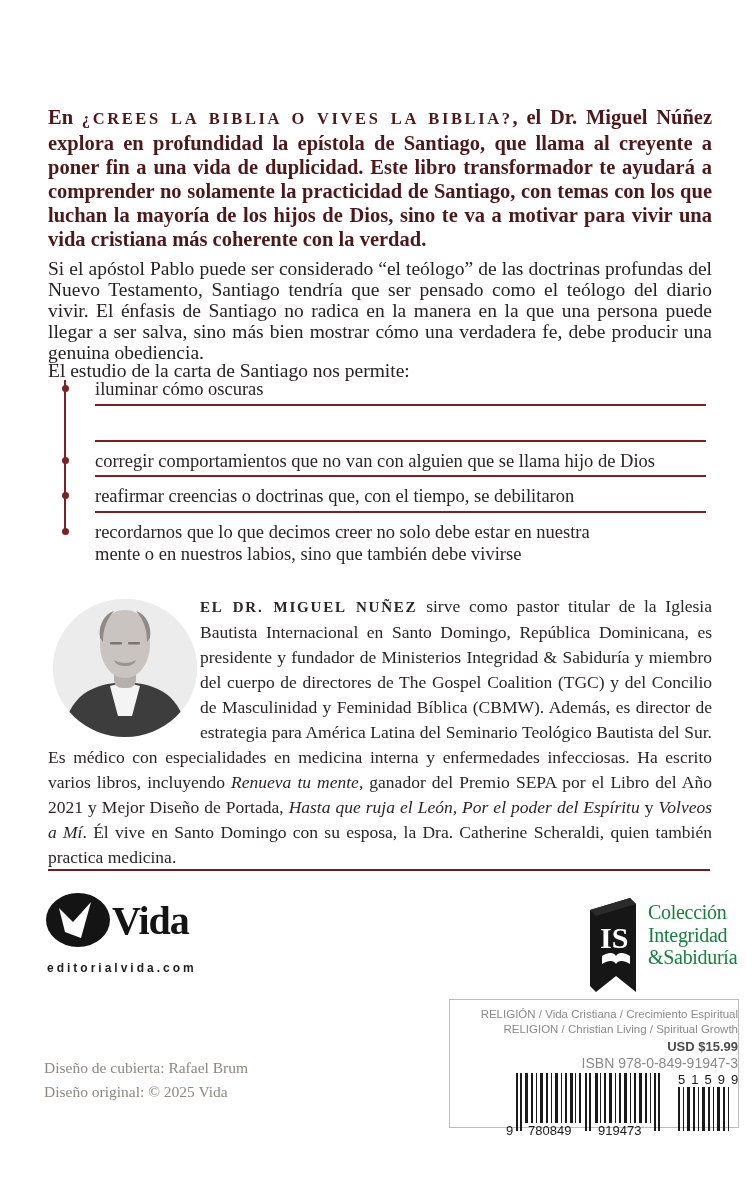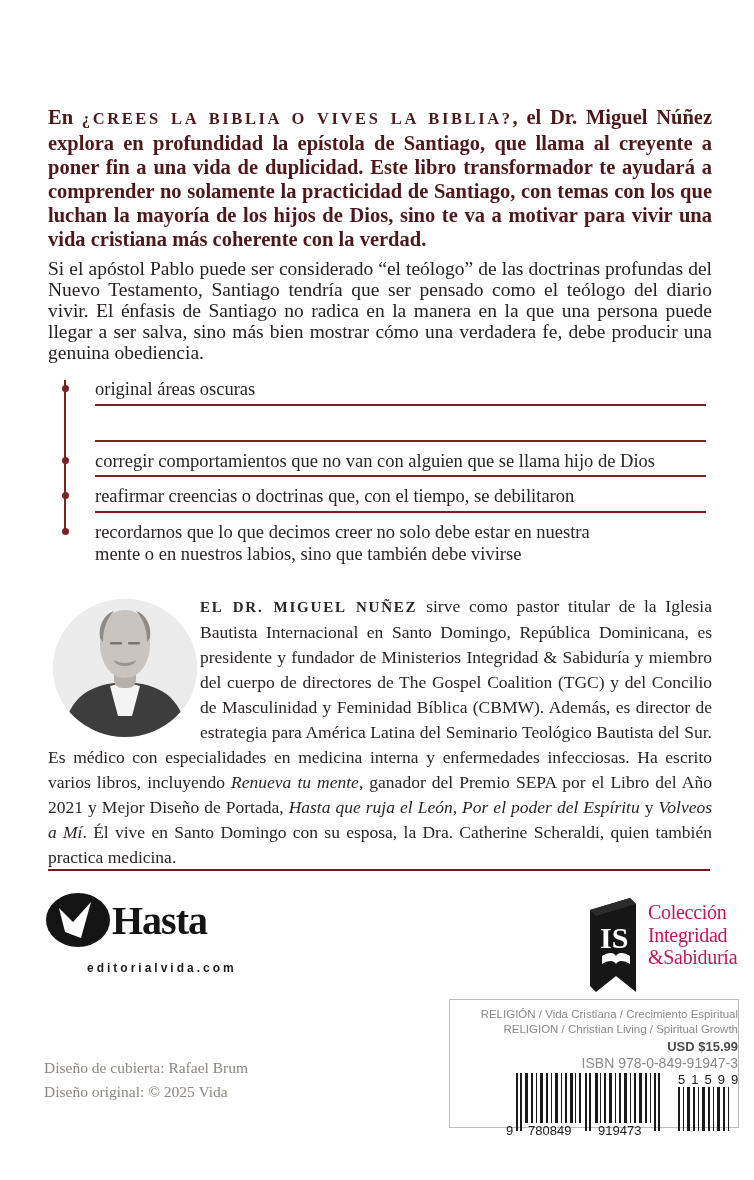--- a/index.html
+++ b/index.html
@@ -18,47 +18,48 @@
   .brule{position:absolute;left:47px;width:611px;height:2px;background:#7d2023;}
   .photo{left:52px;top:598px;width:146px;height:140px;}
   .bio{left:48px;top:594px;width:664px;font-size:17.5px;line-height:25px;text-align:justify;color:#2a2527;}
   .bio .spacer{float:left;width:152px;height:150px;}
   .scname{font-size:15px;letter-spacing:1.8px;font-weight:bold;}
   .ital{font-style:italic;}
   .divider{left:48px;top:869px;width:662px;height:2px;background:#6f1d20;}
   .vida-ellipse{left:45px;top:892px;}
   .vida-word{left:112px;top:897px;font-size:40px;font-weight:bold;color:#141414;letter-spacing:-1px;}
   .vida-site{left:47px;top:961px;font-family:"Liberation Sans",sans-serif;font-size:12px;font-weight:bold;
-             letter-spacing:3px;color:#1c1c1c;margin-left:40px;}
+             letter-spacing:3px;color:#1c1c1c;}
   .is-logo{left:586px;top:896px;}
-  .coll{left:648px;top:901px;font-size:20px;line-height:22.5px;color:#be185d;letter-spacing:-0.3px;}
+  .coll{left:648px;top:901px;font-size:20px;line-height:22.5px;color:#15803d;letter-spacing:-0.3px;}
   .bcbox{left:449px;top:999px;width:288px;height:127px;background:#fff;border:1.5px solid #bdbdbd;
          font-family:"Liberation Sans",sans-serif;text-align:right;color:#8a8a8a;}
   .bcbox .cat{font-size:11.5px;line-height:15px;margin-top:7px;}
   .bcbox .price{font-size:13px;font-weight:bold;color:#4c4c4c;margin-top:2px;}
   .bcbox .isbn{font-size:14px;margin-top:1px;color:#8a8a8a;}
   .bars{margin-top:2px;}
   .credits{left:44px;top:1056px;font-size:15.5px;line-height:24px;color:#8d8781;}
 </style>
 </head>
 <body>
 
 <div class="page">
 
   <p class="abs para para1"><span>En </span><span class="sc1">¿CREES LA BIBLIA O VIVES LA BIBLIA?</span><span>, el Dr. Miguel Núñez explora en profundidad la epístola de Santiago, que llama al creyente a poner fin a una vida de duplicidad. Este libro transformador te ayudará a comprender no solamente la practicidad de Santiago, con temas con los que luchan la mayoría de los hijos de Dios, sino te va a motivar para vivir una vida cristiana más coherente con la verdad.</span></p>
 
   <p class="abs para para2">Si el apóstol Pablo puede ser considerado “el teólogo” de las doctrinas profundas del Nuevo Testamento, Santiago tendría que ser pensado como el teólogo del diario vivir. El énfasis de Santiago no radica en la manera en la que una persona puede llegar a ser salva, sino más bien mostrar cómo una verdadera fe, debe producir una genuina obediencia.</p>
 
+  <p class="abs intro">El estudio de la carta de Santiago nos permite:</p>
 
   <div class="abs bullets">
     <div class="vline"></div>
 
     <div class="bitem" style="top:4px;">
       <span class="dot"></span>
-      <span>original áreas oscuras</span>
+      <span>iluminar cómo oscuras</span>
     </div>
     <div class="brule" style="top:30px;"></div>
 
     <div class="brule" style="top:66px;"></div>
 
     <div class="bitem" style="top:76px;">
       <span class="dot"></span>
       <span>corregir comportamientos que no van con alguien que se llama hijo de Dios</span>
     </div>
     <div class="brule" style="top:101px;"></div>
@@ -106,21 +107,21 @@
   <div class="abs bio">
     <span class="spacer"></span><span class="scname">EL DR. MIGUEL NUÑEZ</span><span> sirve como pastor titular de la Iglesia Bautista Internacional en Santo Domingo, República Dominicana, es presidente y fundador de Ministerios Integridad &amp; Sabiduría y miembro del cuerpo de directores de The Gospel Coalition (TGC) y del Concilio de Masculinidad y Feminidad Bíblica (CBMW). Además, es director de estrategia para América Latina del Seminario Teológico Bautista del Sur. Es médico con especialidades en medicina interna y enfermedades infecciosas. Ha escrito varios libros, incluyendo </span><span class="ital">Renueva tu mente</span><span>, ganador del Premio SEPA por el Libro del Año 2021 y Mejor Diseño de Portada, </span><span class="ital">Hasta que ruja el León, Por el poder del Espíritu</span><span> y </span><span class="ital">Volveos a Mí</span><span>. Él vive en Santo Domingo con su esposa, la Dra. Catherine Scheraldi, quien también practica medicina.</span>
   </div>
 
   <div class="abs divider"></div>
 
   <svg class="abs vida-ellipse" width="66" height="56" viewBox="0 0 66 56">
     <ellipse cx="33" cy="28" rx="32" ry="27" fill="#141414"></ellipse>
     <path d="M14,16 L28,30 L46,10 L36,46 L20,40 Z" fill="#ffffff"></path>
   </svg>
-  <div class="abs vida-word">Hasta</div>
+  <div class="abs vida-word">Vida</div>
   <div class="abs vida-site">editorialvida.com</div>
 
   <svg class="abs is-logo" width="56" height="98" viewBox="0 0 56 98">
     <path d="M4,14 L44,2 L50,8 L50,96 L30,80 L10,96 L4,90 Z" fill="#161616"></path>
     <path d="M4,14 L44,2 L50,8 L10,20 Z" fill="#2b2b2b"></path>
     <text x="14" y="52" font-family="Liberation Serif, serif" font-size="30" font-weight="bold" fill="#ffffff">IS</text>
     <path d="M16,60 C22,56 28,56 30,60 C32,56 38,56 44,60 L44,68 C38,64 32,64 30,68 C28,64 22,64 16,68 Z" fill="#ffffff"></path>
   </svg>
   <div class="abs coll">
     <div>Colección</div>

